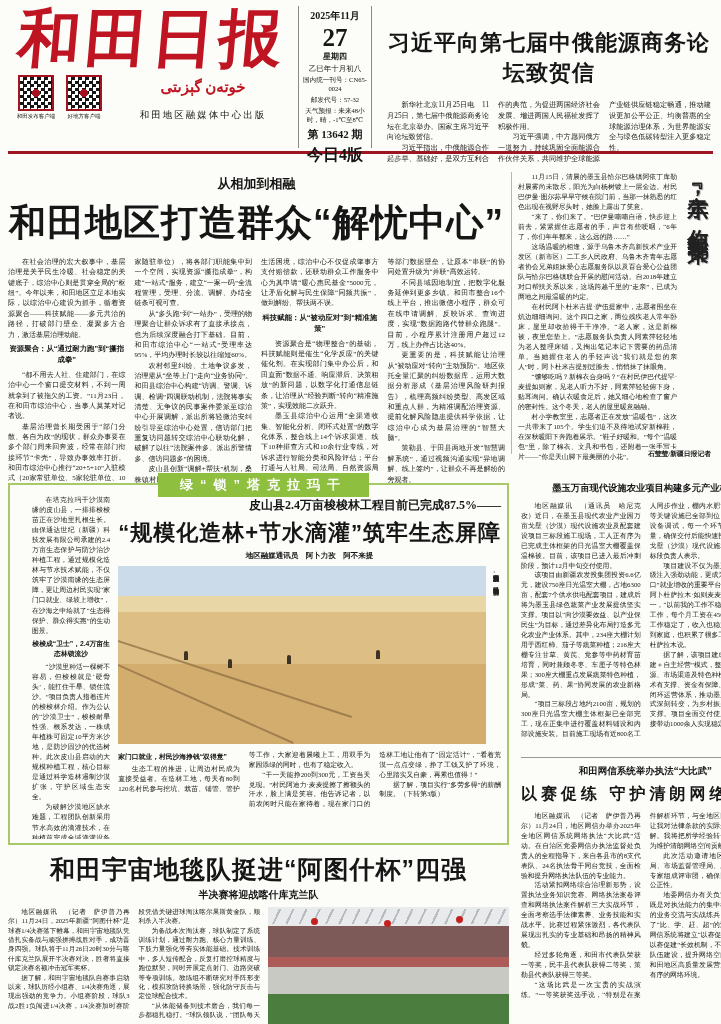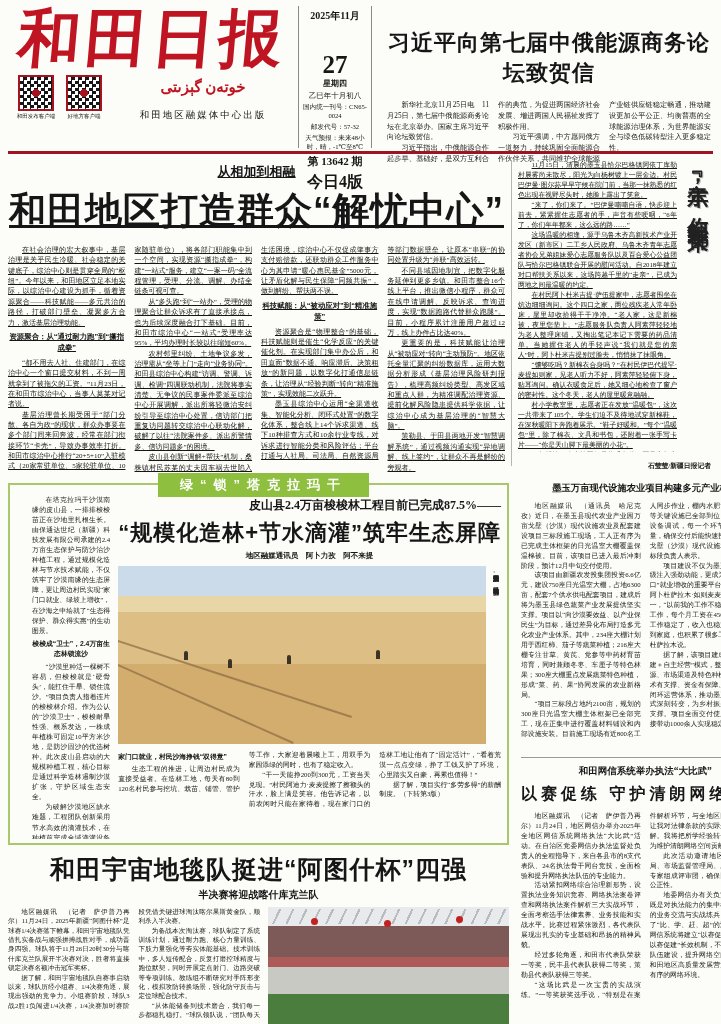--- a/index.html
+++ b/index.html
@@ -20,37 +20,37 @@
           conic-gradient(#161616 25%, #fff 0 50%, #161616 0 75%, #fff 0);
         background-size:100% 100%, 7px 7px; }
   .qr-label { font-size:5.5px; text-align:center; margin-top:2px; white-space:nowrap; }
   .mast-sub { flex:1; text-align:center; }
   .uyghur { color:#bf1522; font-size:15px; font-weight:bold; margin-top:3px; direction:rtl; }
   .publisher { font-size:9.5px; letter-spacing:2px; margin-top:13px; }
   .info-col { width:74px; border-left:1px solid #8a8a8a; border-right:1px solid #8a8a8a;
               margin:2px 5px 2px 2px; padding:3px 3px; text-align:center; display:flex;
               flex-direction:column; gap:2px; font-size:6.6px; line-height:1.35; }
   .date-month { font-size:10px; font-weight:bold; }
-  .date-day { font-size:25px; font-weight:900; line-height:1;margin-top:27px; }
+  .date-day { font-size:25px; font-weight:900; line-height:1; }
   .weekday { font-size:8px; font-weight:bold; }
   .lunar { font-size:7.5px; }
   .issue-no { font-size:11px; font-weight:900; margin-top:auto; }
   .pages-today { font-size:16px; font-weight:bold; margin-bottom:2px; }
   .top-story { flex:1; padding:2px 2px 0 10px; }
   .top-headline { font-size:22px; font-weight:900; text-align:center; letter-spacing:1px;
                   font-family:"Liberation Sans","DejaVu Sans",sans-serif; margin:22px 0 12px 0; }
   .cols { text-align:justify; }
   .cols p { text-indent:2em; margin:0; }
   .cols p.sub { text-indent:0; text-align:center; font-weight:bold; margin:4px 0;
                 font-family:"Liberation Sans","DejaVu Sans",sans-serif; }
   .top-body { column-count:3; column-gap:9px; font-size:7.2px; line-height:1.5;
               height:72px; overflow:hidden; }
   .red-rule { height:3px; background:#9e1420; margin:1px 8px 0 8px; }
   
-  .row-main { display:flex; height:318px; padding:0 8px;text-decoration:underline; }
+  .row-main { display:flex; height:318px; padding:12px 8px; }
   .lead { width:497px; }
   .kicker { text-align:center; font-weight:bold; font-size:13px; margin-top:9px; }
   .lead-headline { font-size:37px; font-weight:900; text-align:center; letter-spacing:1px;
                    font-family:"Liberation Sans","DejaVu Sans",sans-serif; margin:5px 0 9px 0;
                    white-space:nowrap; }
   .lead-body { column-count:4; column-gap:9px; font-size:7px; line-height:1.48;
                height:228px; overflow:hidden; }
   .lead-body p.sub { font-size:7.4px; }
   .vrule { width:1px; background:#b5b5b5; margin:6px 6px; }
   .six { flex:1; padding-top:6px; position:relative; overflow:hidden; }

